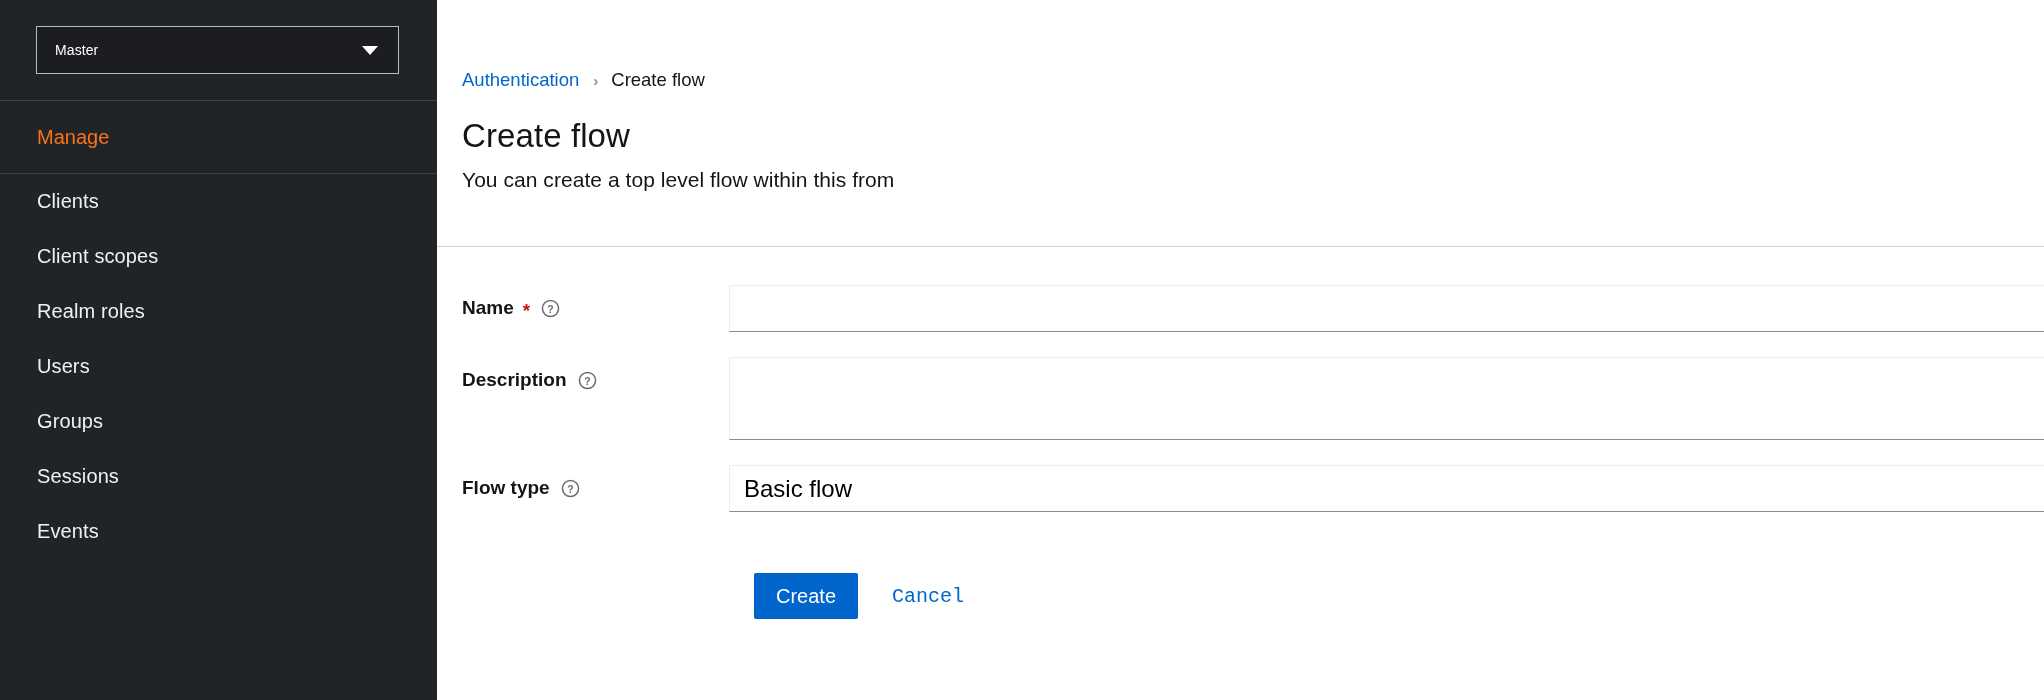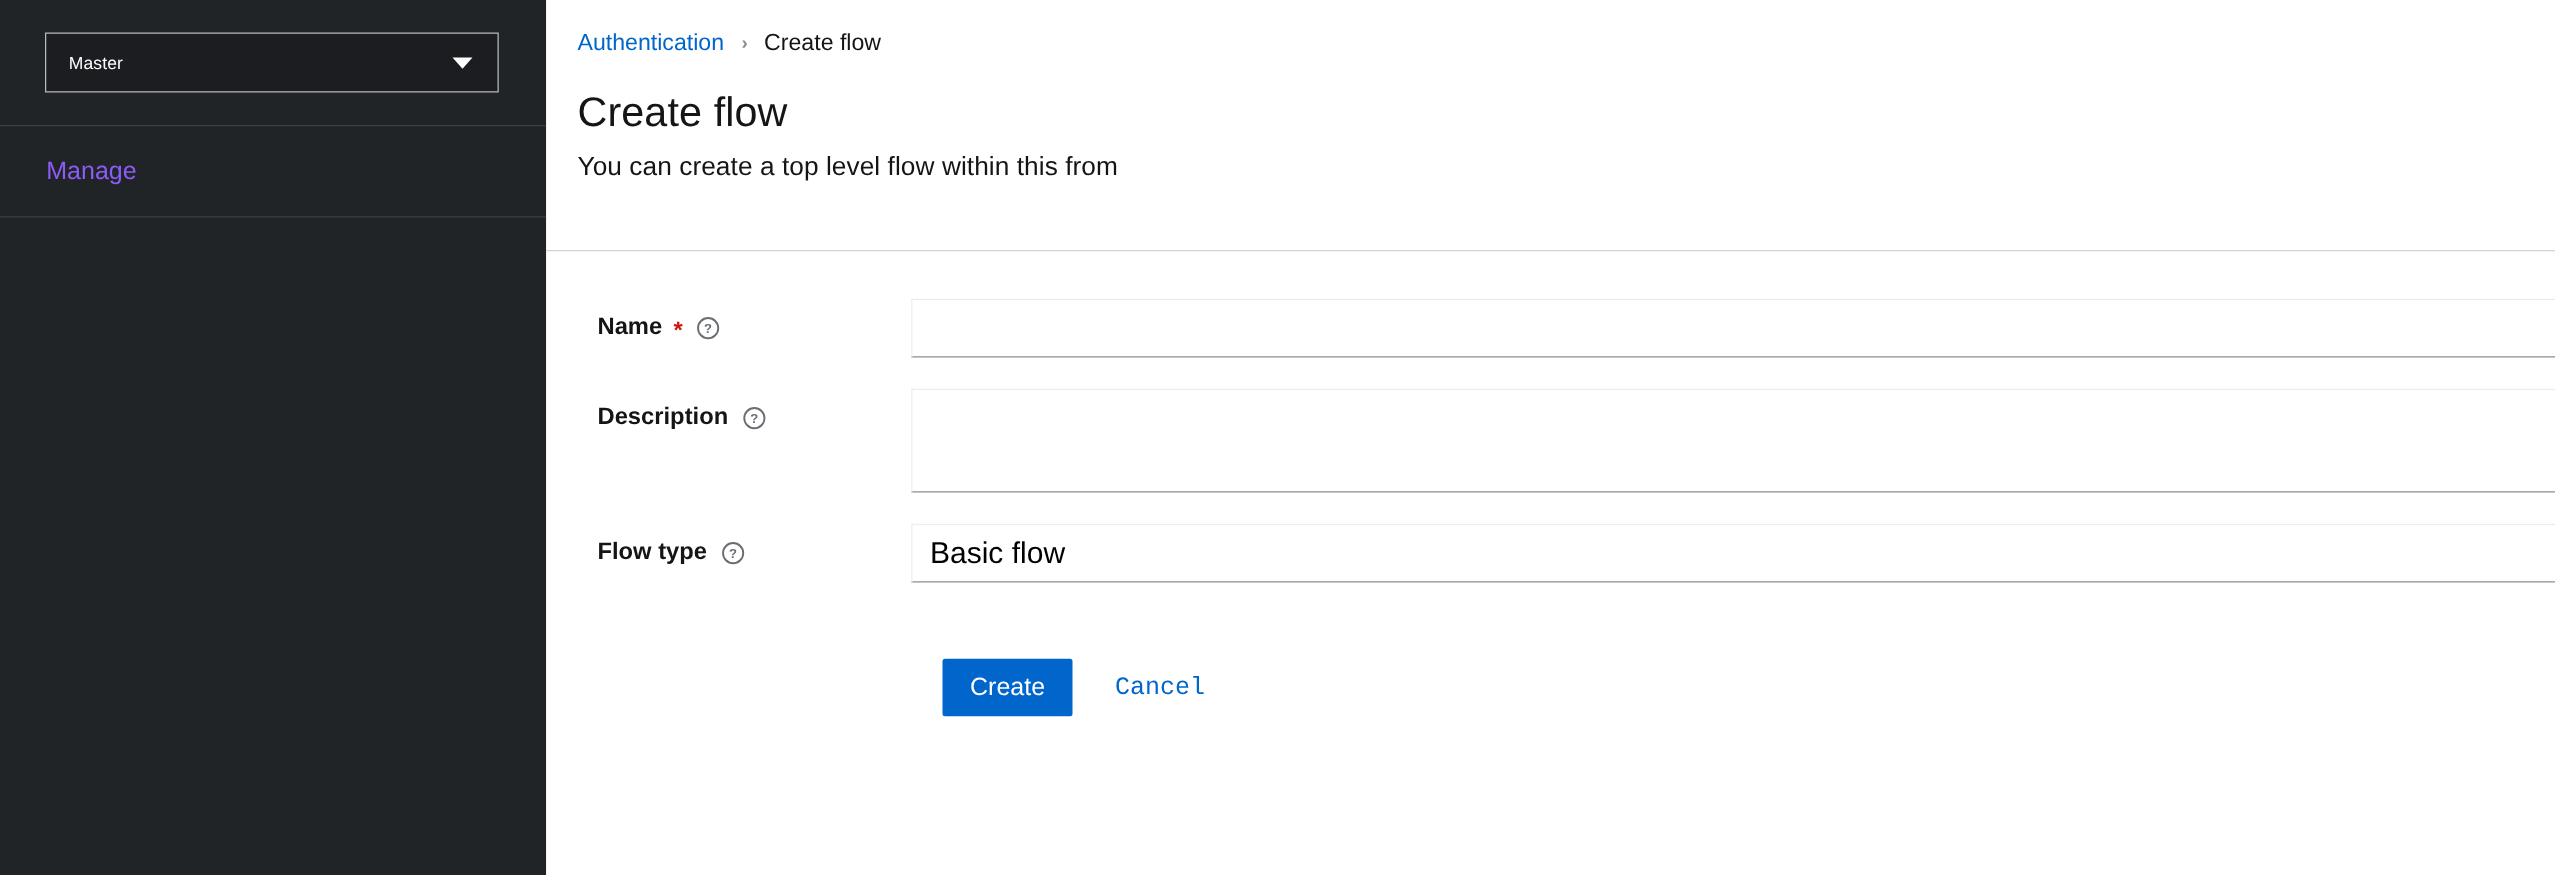--- a/index.html
+++ b/index.html
@@ -64,21 +64,21 @@
     width: 100%;
   }
 
   .nav-section {
     height: 72px;
     display: flex;
     align-items: center;
     padding-left: 37px;
   }
   .nav-section .label {
-    color: #8b5cf6;
+    color: #f97316;
     font-size: 20px;
   }
 
   .nav-list {
     display: flex;
     flex-direction: column;
     padding-top: 0px;
   }
   .nav-item {
     height: 55px;
@@ -99,20 +99,21 @@
     height: 700px;
     background: #ffffff;
     position: relative;
     overflow: hidden;
   }
 
   .header {
     padding: 22px 0 0 25px;
     height: 201px;
     position: relative;
+    margin-top: 46px;
   }
 
   .breadcrumb {
     display: flex;
     align-items: center;
     font-size: 18.5px;
     height: 24px;
   }
   .bc-link {
     color: #0066cc;
@@ -164,21 +165,21 @@
     text-align: left;
     padding-left: 25px;
     padding-top: 12px;
     display: flex;
     align-items: center;
     font-size: 19px;
     font-weight: bold;
     color: #151515;
     gap: 0px;
   }
-  .label-text { white-space: nowrap; margin-left: 16px; }
+  .label-text { white-space: nowrap; }
   .req-star {
     color: #c9190b;
     margin-left: 9px;
     font-size: 19px;
     line-height: 1;
     position: relative;
     top: 2px;
   }
   .help-icon {
     margin-left: 11px;
@@ -284,20 +285,43 @@
     </div>
 
     <div class="nav-divider"></div>
 
     <div class="nav-section">
       <span class="label">Manage</span>
     </div>
 
     <div class="nav-divider"></div>
 
+    <nav class="nav-list">
+      <div class="nav-item">
+        <span class="label">Clients</span>
+      </div>
+      <div class="nav-item">
+        <span class="label">Client scopes</span>
+      </div>
+      <div class="nav-item">
+        <span class="label">Realm roles</span>
+      </div>
+      <div class="nav-item">
+        <span class="label">Users</span>
+      </div>
+      <div class="nav-item">
+        <span class="label">Groups</span>
+      </div>
+      <div class="nav-item">
+        <span class="label">Sessions</span>
+      </div>
+      <div class="nav-item">
+        <span class="label">Events</span>
+      </div>
+    </nav>
 
   </aside>
 
   <main class="main">
 
     <div class="header">
 
       <div class="breadcrumb">
         <span class="bc-link">Authentication</span>
         <span class="bc-sep">›</span>

